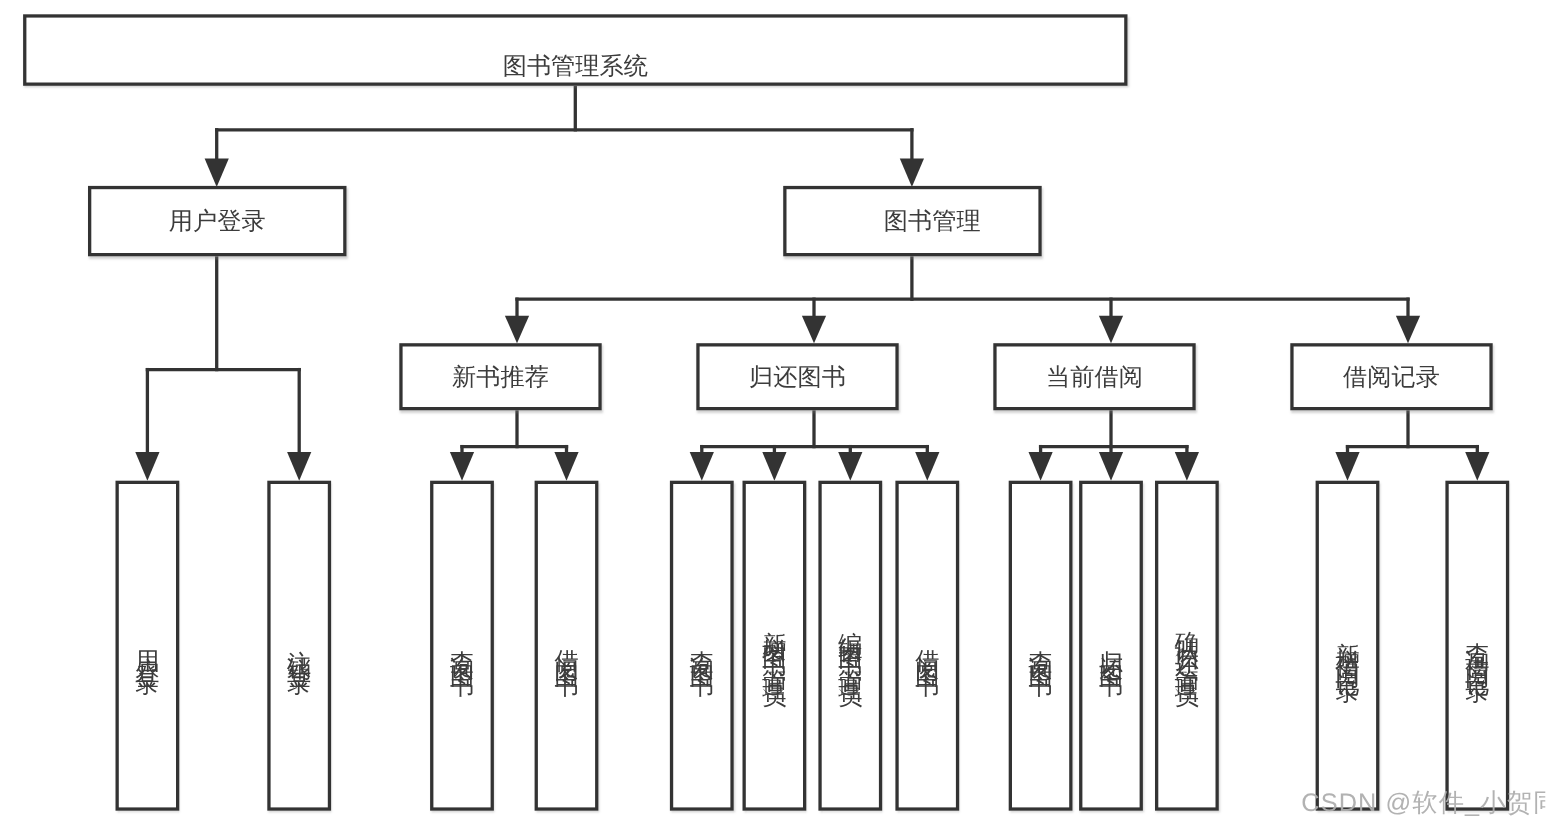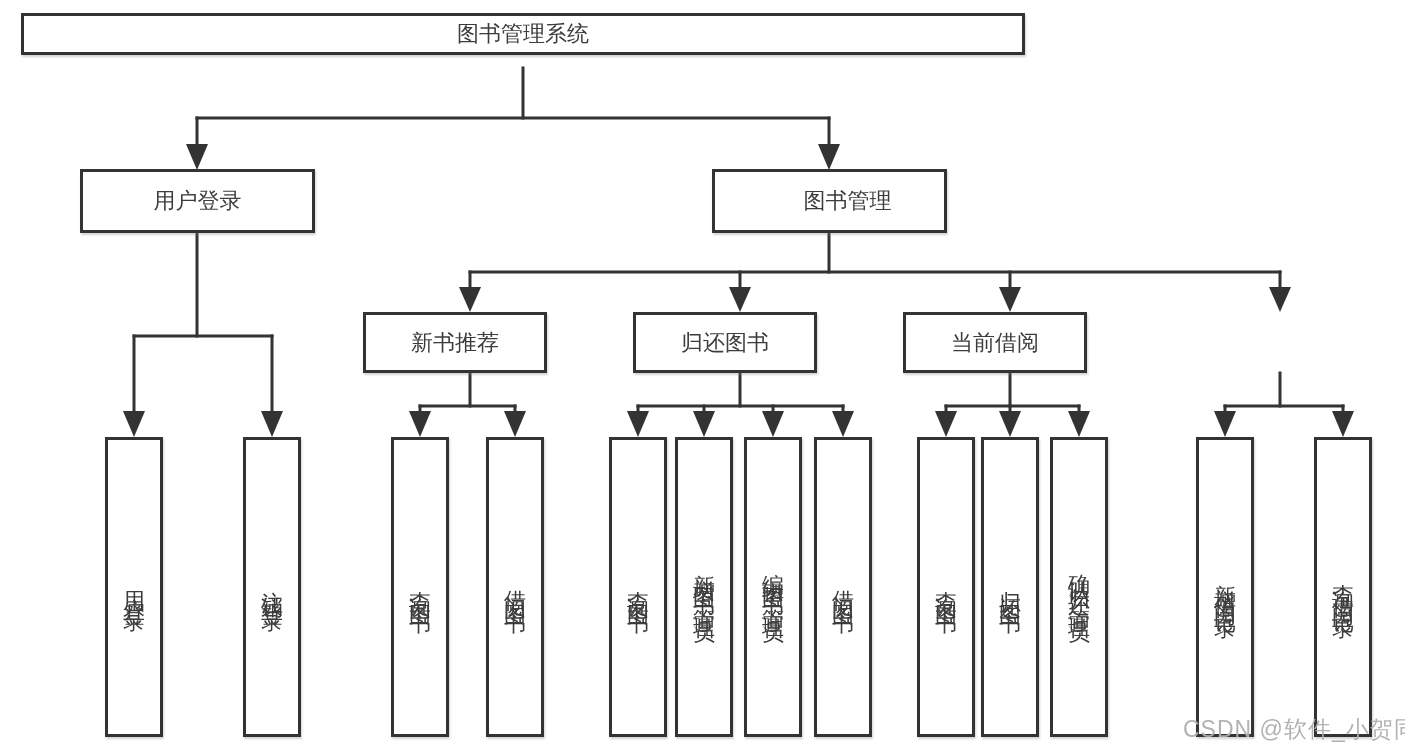--- a/index.html
+++ b/index.html
@@ -14,21 +14,21 @@
   .node{
     position:absolute;
     box-sizing:border-box;
     background:#ffffff;
     border:3px solid #333333;
     display:flex;align-items:center;justify-content:center;
     color:#3c3c3c;font-size:22px;
     z-index:2;
     box-shadow:1px 2px 2px rgba(130,130,130,0.35);
   }
-  .root{left:21px;top:13px;width:1004px;height:42px;}
+  .root{left:21px;top:13px;width:1004px;height:65px;align-items:flex-end;}
   .lvl2{top:169px;width:235px;height:64px;}
   .lvl3{top:312px;width:184px;height:61px;}
   .leaf{top:437px;width:58px;height:300px;}
   .leaf .vtext{
     writing-mode:vertical-rl;
     text-orientation:mixed;
     letter-spacing:7px;
     line-height:1;
     white-space:nowrap;
   }
@@ -124,20 +124,23 @@
 
   <div class="node lvl3" style="left:363px;">
     <span>新书推荐</span>
   </div>
   <div class="node lvl3" style="left:633px;">
     <span>归还图书</span>
   </div>
   <div class="node lvl3" style="left:903px;">
     <span>当前借阅</span>
   </div>
+  <div class="node lvl3" style="left:1173px;">
+    <span>借阅记录</span>
+  </div>
 
   <div class="node leaf" style="left:105px;">
     <span class="vtext">用户登录</span>
   </div>
   <div class="node leaf" style="left:243px;">
     <span class="vtext">注销登录</span>
   </div>
 
   <div class="node leaf" style="left:391px;">
     <span class="vtext">查询图书</span>

